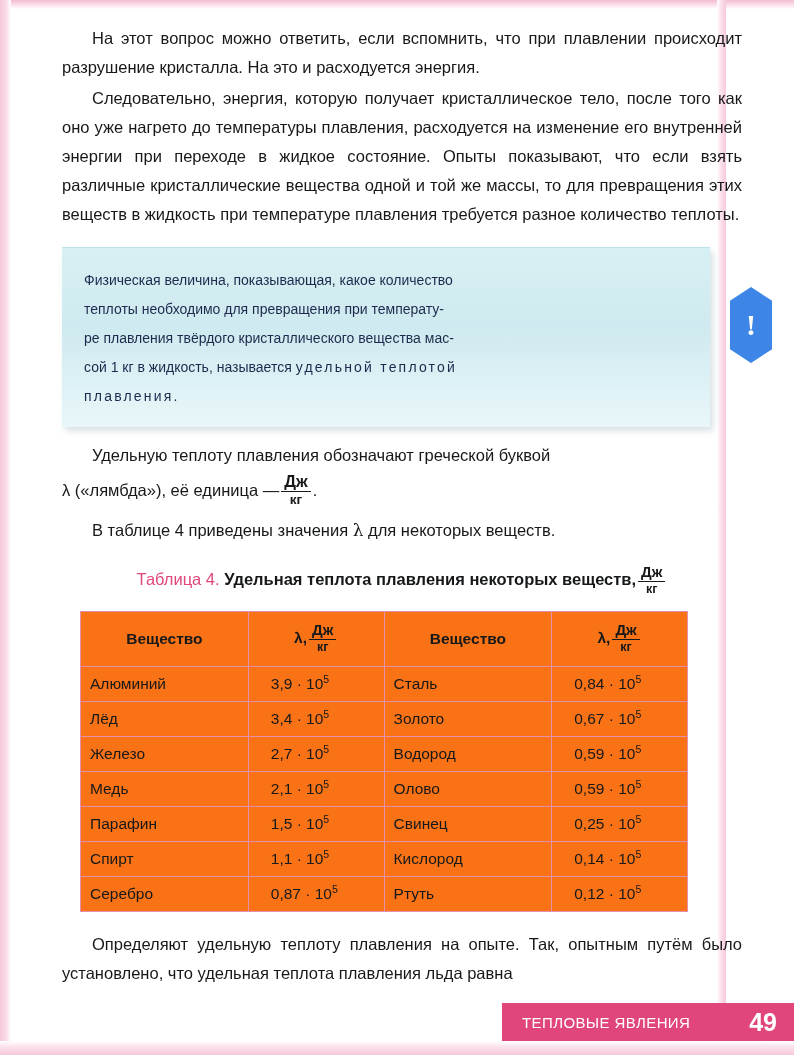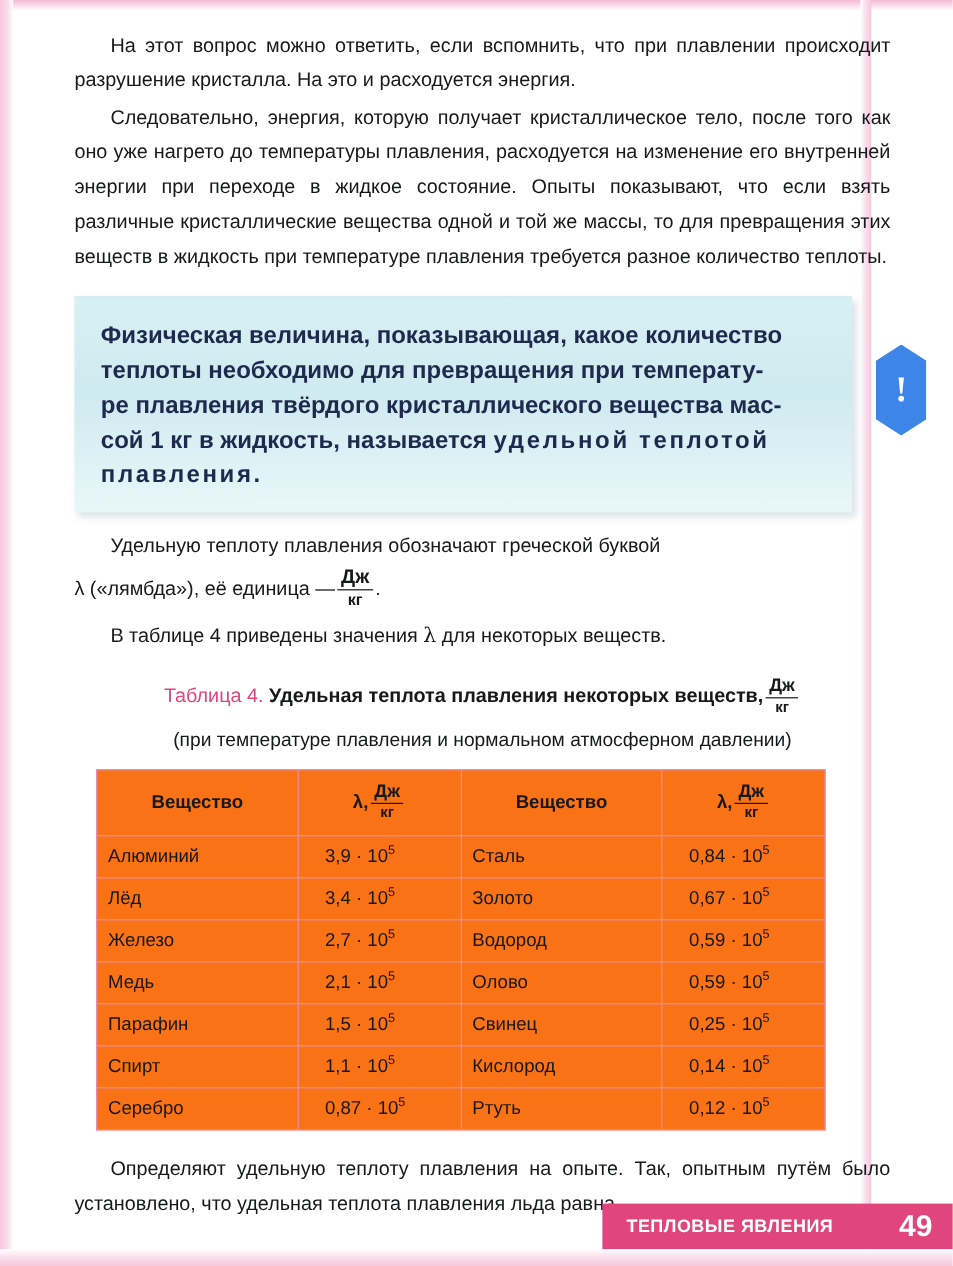--- a/index.html
+++ b/index.html
@@ -67,22 +67,22 @@
     position: relative;
     width: 648px;
     box-sizing: border-box;
     background: linear-gradient(to bottom, #d7f0f3 0%, #cfeaf0 45%, #e9f7f9 100%);
     border-top: 1px solid #bfe2e8;
     padding: 18px 22px 16px 22px;
     box-shadow: 3px 4px 6px rgba(120,150,160,0.28);
   }
   .callout p {
     margin: 0;
-    font-size: 20px;
-    font-weight: bold;
+    font-size: 14px;
+    font-weight: normal;
     line-height: 29px;
     color: #1d2a4d;
     text-align: justify;
     text-justify: inter-word;
   }
   .callout .spaced {
     letter-spacing: 2.2px;
   }
   .excl-badge {
     position: absolute;
@@ -207,21 +207,21 @@
     background: #e0457b;
     display: flex;
     align-items: center;
     justify-content: space-between;
     box-sizing: border-box;
     padding: 0 17px 0 20px;
   }
   .footer .chap {
     color: #ffffff;
     font-size: 15px;
-    font-weight: bold;
+    font-weight: normal;
     letter-spacing: 0.4px;
   }
   .footer .pageno {
     color: #ffffff;
     font-size: 25px;
     font-weight: bold;
   }
   .footer-bottom-bar {
     position: absolute;
     left: 0; bottom: 0;
@@ -266,21 +266,20 @@
     <p class="body-text" style="margin-top:8px;">
       <span>В таблице 4 приведены значения</span>
       <span class="lambda">λ</span>
       <span>для некоторых веществ.</span>
     </p>
 
     <div class="table-caption">
       <span class="tnum">Таблица 4.</span>
       <span class="bold">Удельная теплота плавления некоторых веществ,</span><span class="frac small"><span class="num">Дж</span><span class="den">кг</span></span>
     </div>
-    <div class="table-subcaption">(при температуре плавления и нормальном атмосферном давлении)</div>
 
     <table class="data">
       <thead>
         <tr>
           <th class="col-sub">Вещество</th>
           <th class="col-val">
             <span>λ,</span><span class="frac small"><span class="num">Дж</span><span class="den">кг</span></span>
           </th>
           <th class="col-sub">Вещество</th>
           <th class="col-val">

